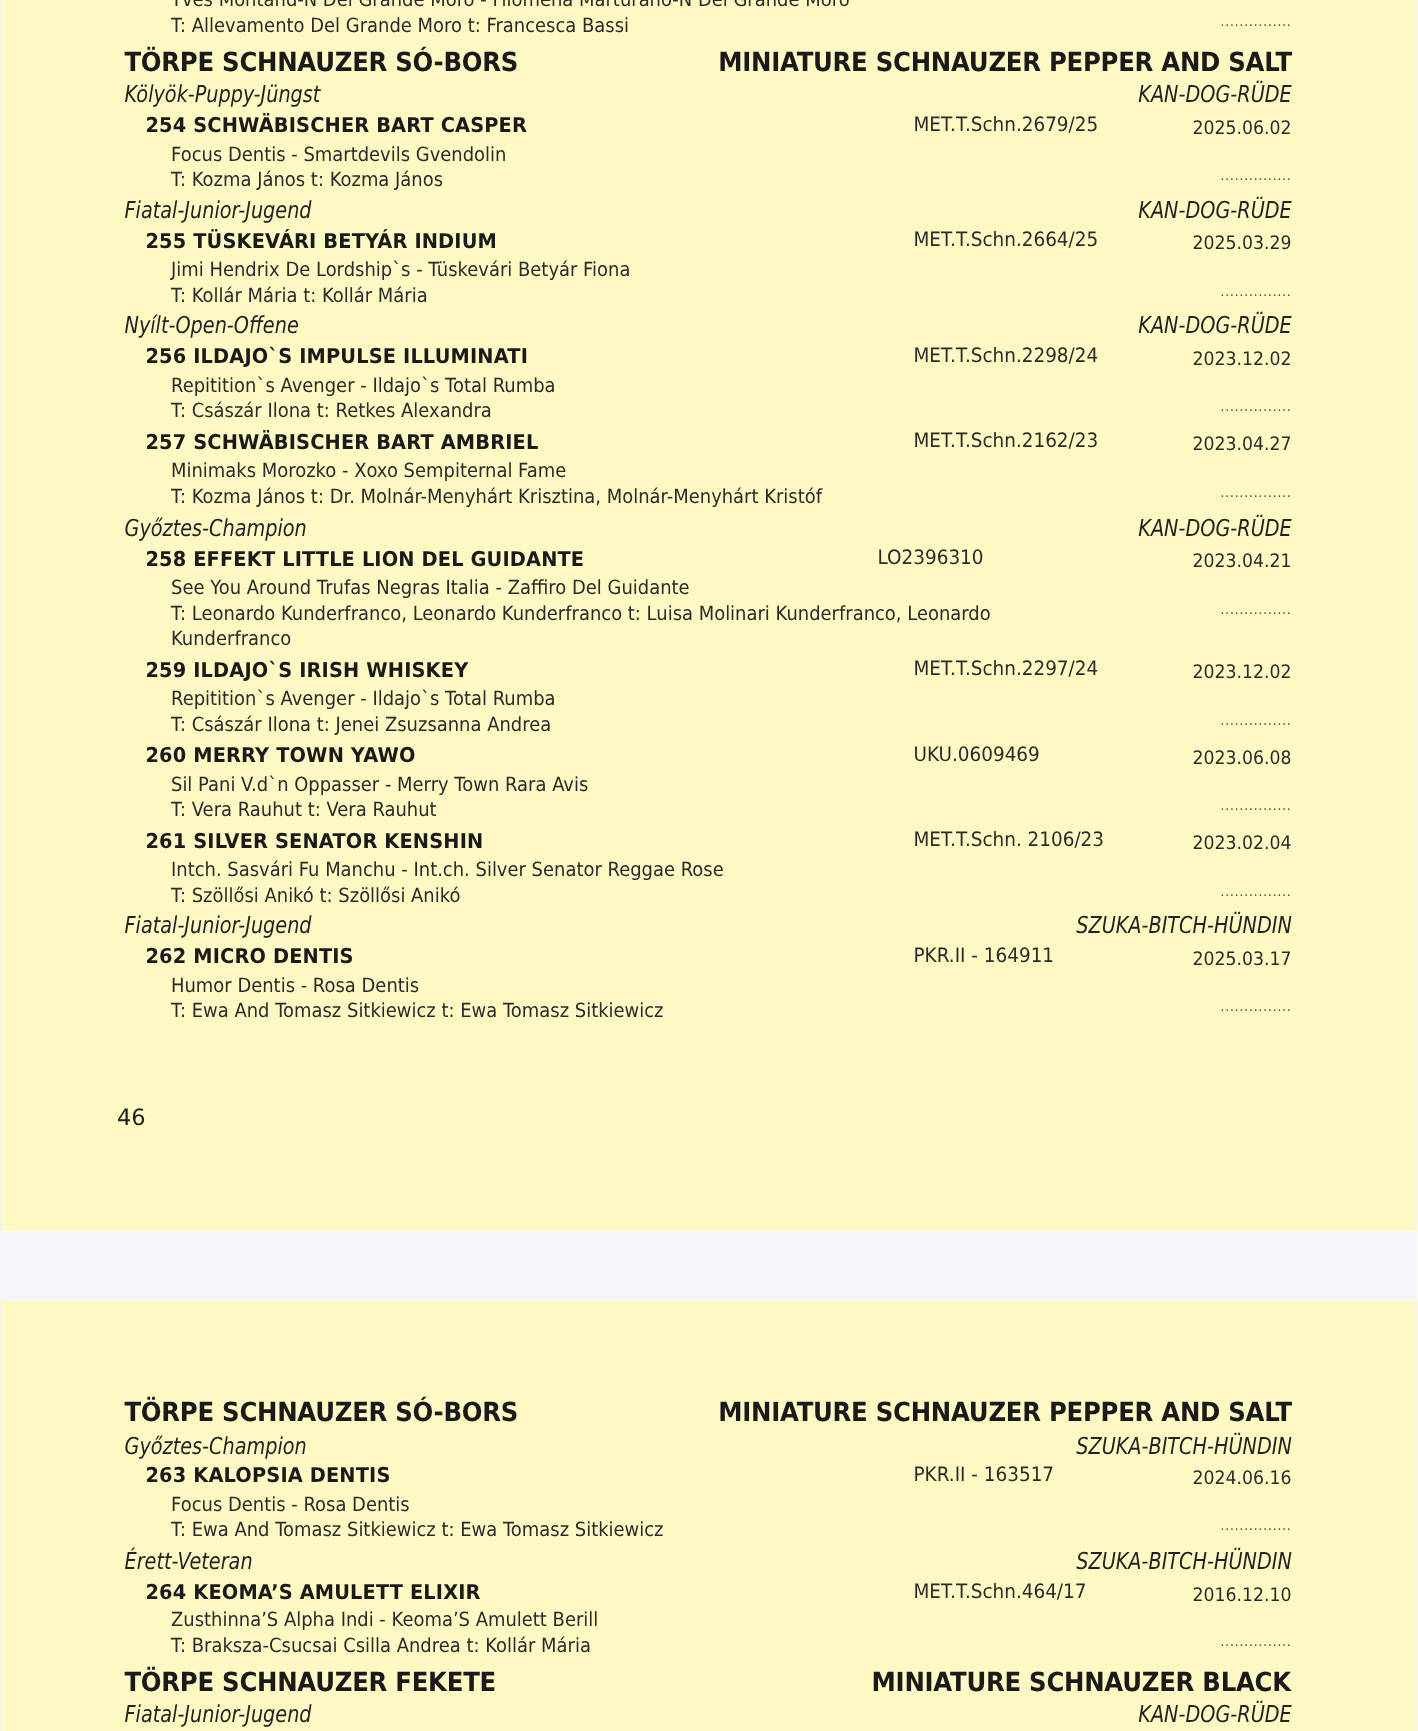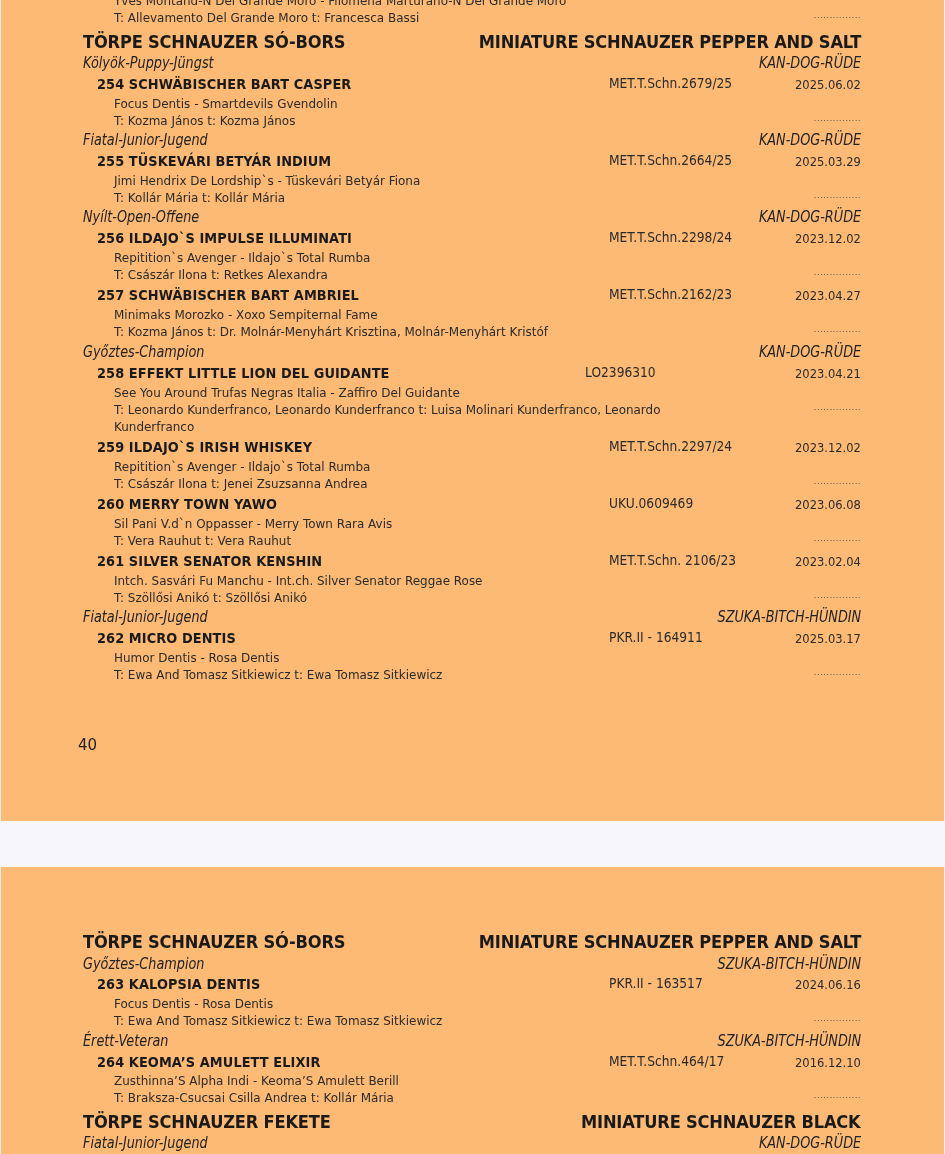--- a/index.html
+++ b/index.html
@@ -4,21 +4,21 @@
 <style>
   html, body { margin: 0; padding: 0; }
   body {
     width: 945px; height: 1154px; overflow: hidden;
     background: #ffffff;
     font-family: "DejaVu Sans", sans-serif;
     color: #1a1a1a;
     position: relative;
   }
   .page {
-    position: absolute; left: 0; width: 945px; background: #fdba74;
+    position: absolute; left: 0; width: 945px; background: #fef9c3;
     border-left: 1px solid #f2f2f5; border-right: 1px solid #f2f2f5;
     box-sizing: border-box;
   }
   #page1 { top: 0; height: 821px; }
   #page2 { top: 867px; height: 287px; }
   .gap {
     position: absolute; left: 0; top: 821px; width: 945px; height: 46px;
     background: #f7f7fb;
   }
   .abs { position: absolute; white-space: nowrap; }
@@ -126,21 +126,21 @@
 
   <div class="abs cls" style="top:608px">Fiatal-Junior-Jugend</div>
   <div class="abs sex" style="top:608px">SZUKA-BITCH-HÜNDIN</div>
   <div class="abs dog-name" style="top:630px">262 MICRO DENTIS</div>
   <div class="abs reg" style="top:630px">PKR.II - 164911</div>
   <div class="abs date" style="top:631px">2025.03.17</div>
   <div class="abs parents" style="top:650px">Humor Dentis  -  Rosa Dentis</div>
   <div class="abs owner" style="top:667px">T: Ewa And Tomasz Sitkiewicz t: Ewa Tomasz Sitkiewicz</div>
   <div class="abs dots" style="top:667px">...............</div>
 
-  <div class="abs pageno" style="top:736px">40</div>
+  <div class="abs pageno" style="top:736px">46</div>
 </div>
 
 <div class="gap"></div>
 
 <div class="page" id="page2">
   <div class="abs breed-hu" style="top:65px">TÖRPE SCHNAUZER SÓ-BORS</div>
   <div class="abs breed-en" style="top:65px">MINIATURE SCHNAUZER PEPPER AND SALT</div>
 
   <div class="abs cls" style="top:88px">Győztes-Champion</div>
   <div class="abs sex" style="top:88px">SZUKA-BITCH-HÜNDIN</div>

